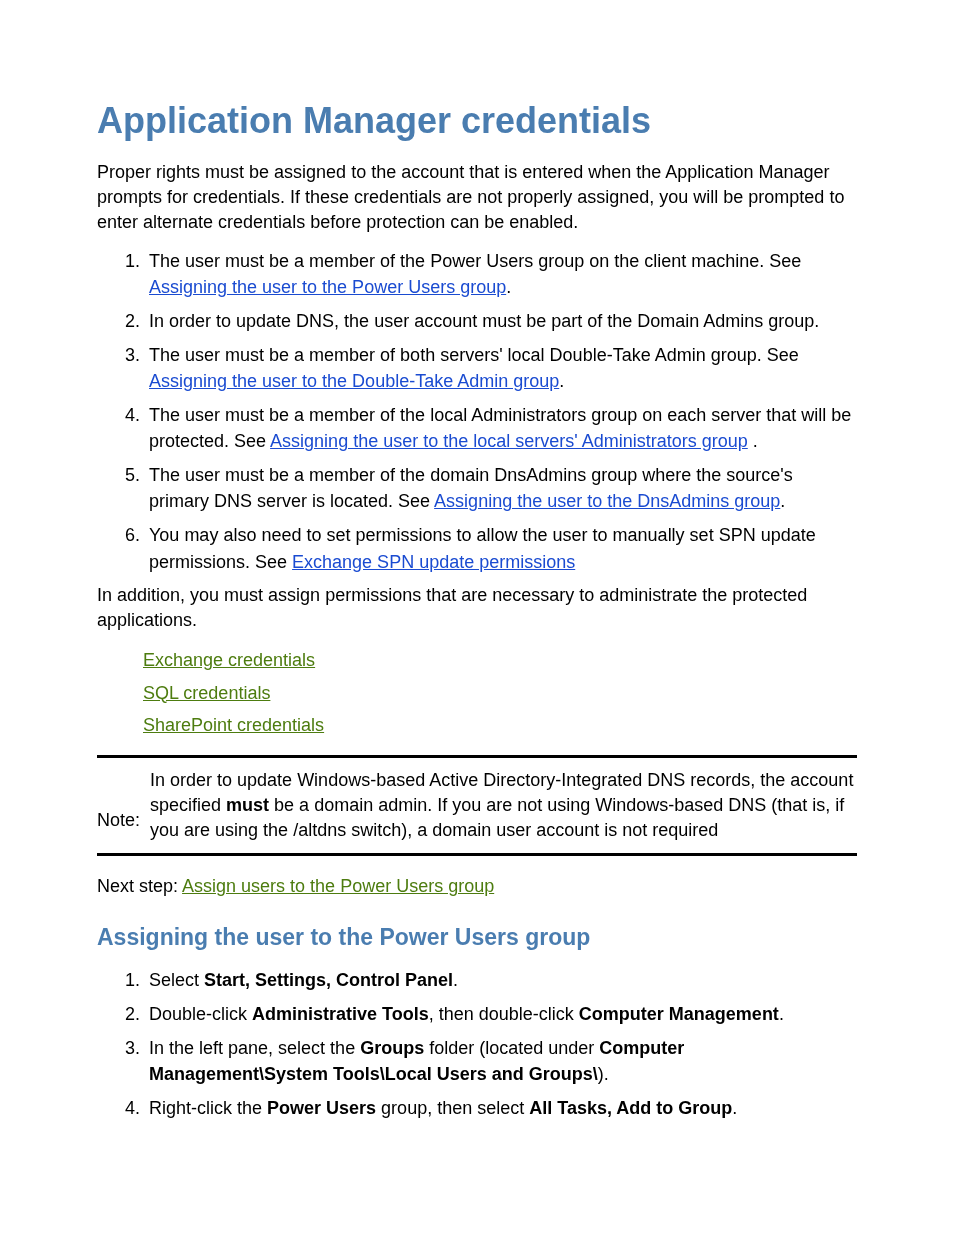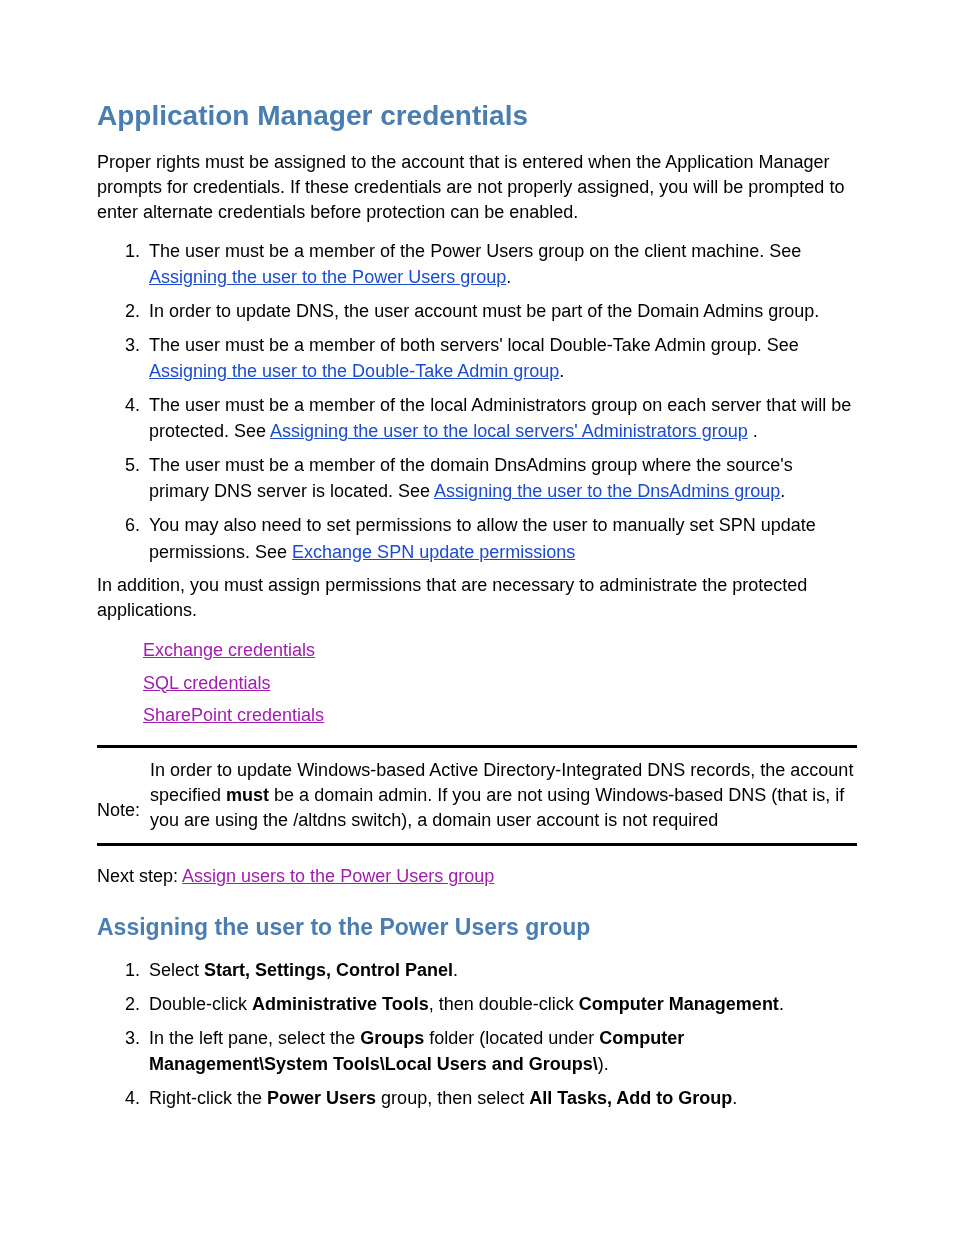--- a/index.html
+++ b/index.html
@@ -11,21 +11,21 @@
     background: #fff;
   }
   .page {
     max-width: 760px;
     margin: 0 auto;
     padding: 100px 60px 60px 60px;
     box-sizing: content-box;
   }
   h1 {
     color: #4a7db0;
-    font-size: 28px;
+    font-size: 36px;
     font-weight: bold;
     margin: 0 0 18px 0;
   }
   h2 {
     color: #4a7db0;
     font-size: 23px;
     font-weight: bold;
     margin: 24px 0 16px 0;
   }
   p {
@@ -35,21 +35,21 @@
   ol {
     margin: 8px 0 8px 0;
     padding-left: 48px;
     line-height: 1.45;
   }
   ol li {
     margin-bottom: 8px;
     padding-left: 4px;
   }
   a {
-    color: #a21caf;
+    color: #4d7c0f;
   }
   .bullet-links {
     margin: 10px 0 14px 46px;
     line-height: 1.7;
   }
   .bullet-links > div {
     margin-bottom: 2px;
   }
   .note-box {
     border-top: 3px solid #000;

